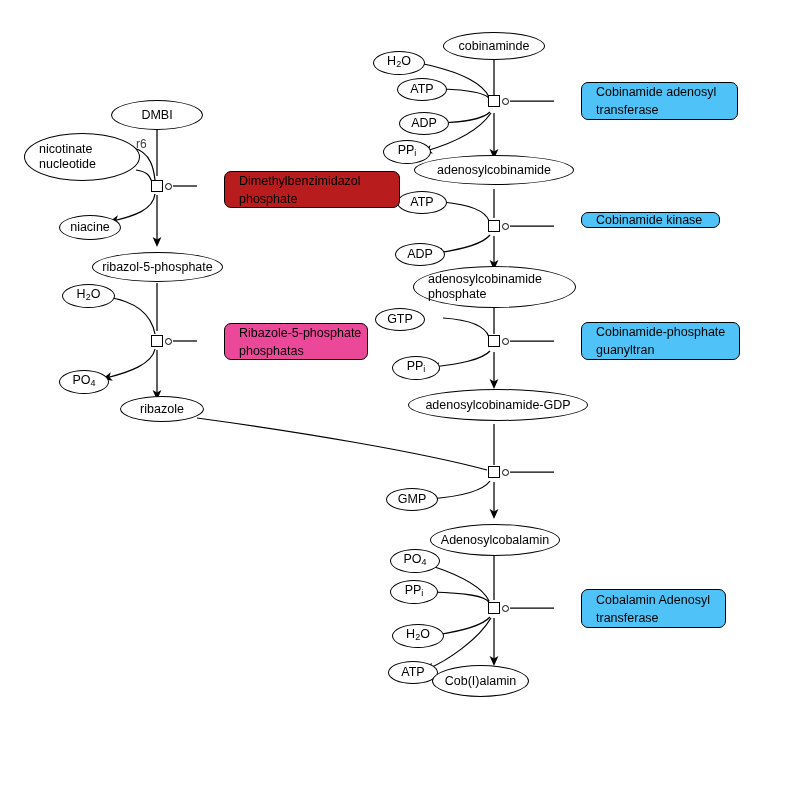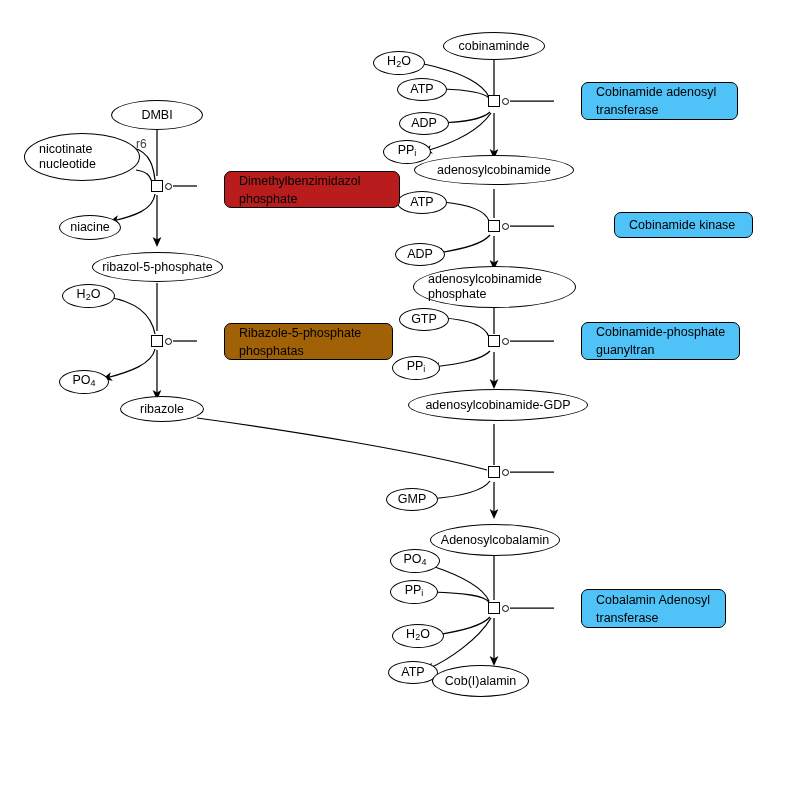--- a/index.html
+++ b/index.html
@@ -201,21 +201,21 @@
     <span class="lbl">ADP</span>
   </div>
 
   <div class="metab two-line" style="left:413px;top:266px;width:163px;height:42px">
     <div>
       <span class="lbl">adenosylcobinamide</span>
       <span class="lbl">phosphate</span>
     </div>
   </div>
 
-  <div class="metab" style="left:399px;top:308px;width:50px;height:23px">
+  <div class="metab" style="left:375px;top:308px;width:50px;height:23px">
     <span class="lbl">GTP</span>
   </div>
 
   <div class="metab" style="left:392px;top:356px;width:48px;height:24px">
     <span>PP<sub>i</sub></span>
   </div>
 
   <div class="metab" style="left:408px;top:389px;width:180px;height:32px">
     <span class="lbl">adenosylcobinamide-GDP</span>
   </div>
@@ -246,31 +246,31 @@
 
   <div class="metab" style="left:432px;top:665px;width:97px;height:32px">
     <span class="lbl">Cob(I)alamin</span>
   </div>
 
   <div class="enzyme-box" style="left:197px;top:171px;width:176px;height:37px;background:#b91c1c">
     <span>Dimethylbenzimidazol</span>
     <span>phosphate</span>
   </div>
 
-  <div class="enzyme-box" style="left:197px;top:323px;width:169px;height:37px;background:#a16207">
+  <div class="enzyme-box" style="left:197px;top:323px;width:144px;height:37px;background:#ec4899">
     <span>Ribazole-5-phosphate</span>
     <span>phosphatas</span>
   </div>
 
   <div class="enzyme-box" style="left:554px;top:82px;width:157px;height:38px;background:#4FC3F7">
     <span>Cobinamide adenosyl</span>
     <span>transferase</span>
   </div>
 
-  <div class="enzyme-box" style="left:587px;top:212px;width:139px;height:26px;background:#4FC3F7">
+  <div class="enzyme-box" style="left:554px;top:212px;width:139px;height:16px;background:#4FC3F7">
     <span>Cobinamide kinase</span>
   </div>
 
   <div class="enzyme-box" style="left:554px;top:322px;width:159px;height:38px;background:#4FC3F7">
     <span>Cobinamide-phosphate</span>
     <span>guanyltran</span>
   </div>
 
 
   <div class="enzyme-box" style="left:554px;top:589px;width:145px;height:39px;background:#4FC3F7">

